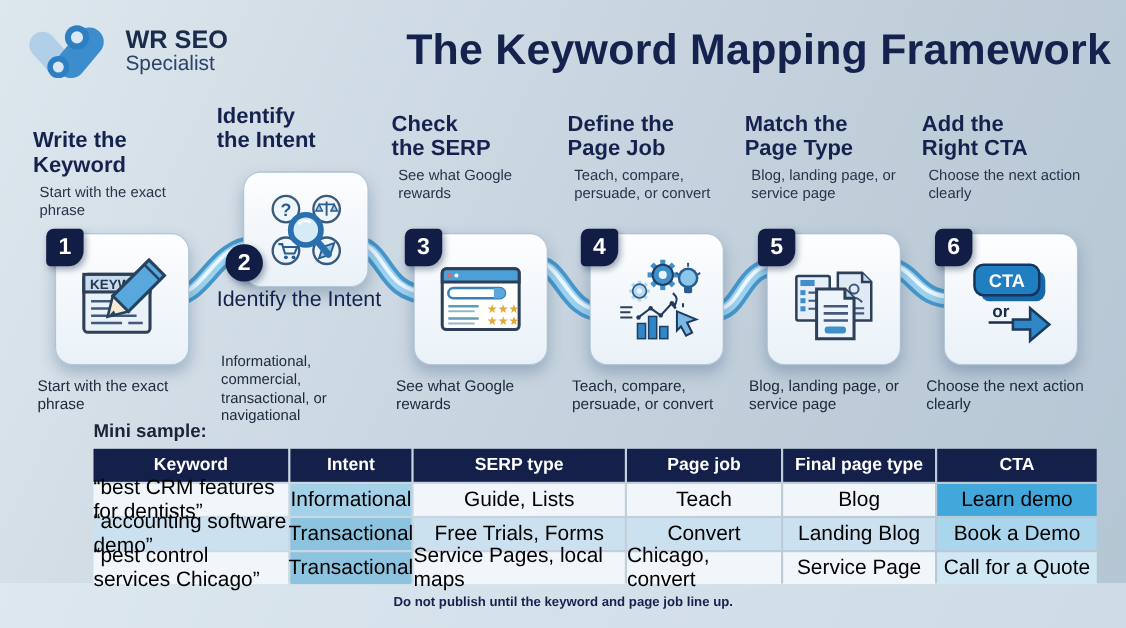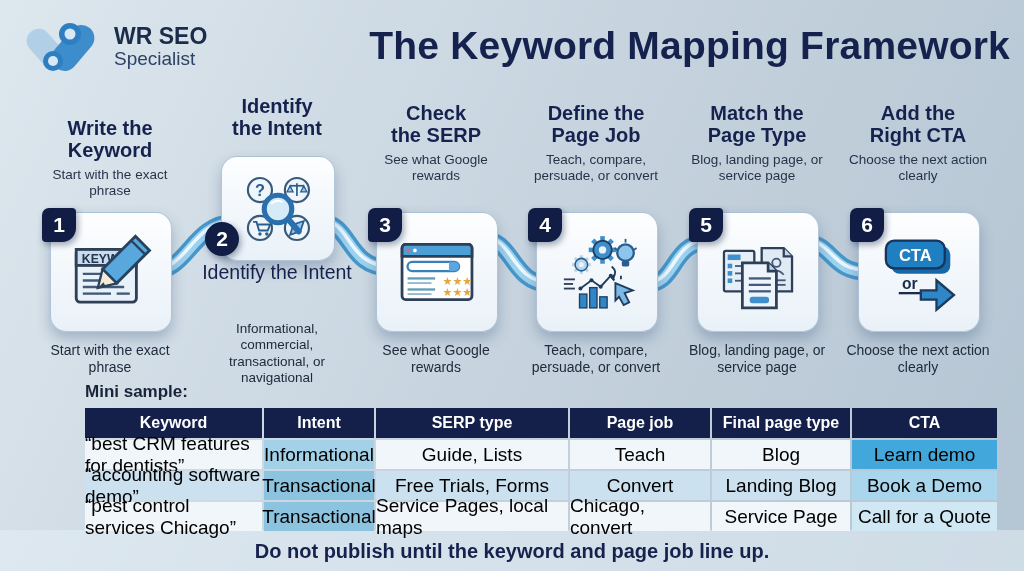--- a/index.html
+++ b/index.html
@@ -8,21 +8,21 @@
     background:linear-gradient(115deg,#dde7ee 0%,#cdd9e3 35%,#bfcdd9 70%,#b4c5d3 100%);}
   svg text{font-family:"Liberation Sans",sans-serif;}
   
   .logo{position:absolute;left:26px;top:12px;}
   .brand{position:absolute;left:114px;top:24px;line-height:1.08;}
   .brand .l1{font-size:23px;font-weight:bold;color:#1b2b4a;}
   .brand .l2{font-size:19px;color:#2c4266;}
   .title{position:absolute;left:248px;right:14px;top:24px;text-align:right;
     font-size:39px;font-weight:bold;color:#16224e;letter-spacing:.2px;}
   
-  .step-col{position:absolute;top:95px;width:160px;height:300px;text-align:center;z-index:3;}
+  .step-col{position:absolute;top:95px;width:160px;height:300px;text-align:left;z-index:3;}
   .step-heading{font-size:20px;font-weight:bold;color:#16224e;line-height:1.12;}
   .step-heading span{display:block;}
   .c1 .step-heading{padding-top:22px;}
   .c3 .step-heading,.c4 .step-heading,.c5 .step-heading,.c6 .step-heading{padding-top:7px;}
   .step-sub{font-size:13.5px;color:#28334a;line-height:1.2;margin-top:5px;padding:0 6px;}
   .step-card{position:absolute;top:117px;left:50%;width:120px;height:118px;margin-left:-60px;
     background:linear-gradient(180deg,#fdfeff,#e9f1f8);
     border:1px solid rgba(110,145,180,.5);border-radius:16px;
     box-shadow:0 7px 14px rgba(45,75,115,.30);
     display:flex;align-items:center;justify-content:center;}
@@ -42,21 +42,21 @@
   .th{height:30px;background:#141f4a;color:#fff;font-weight:bold;font-size:16px;
     display:flex;align-items:center;justify-content:center;}
   .td{height:29px;display:flex;align-items:center;justify-content:center;
     font-size:19px;color:#000000;}
   .bg-light{background:#f1f6fa;} .bg-mid{background:#cbe1ef;}
   .bg-int1{background:#a3d1e8;} .bg-int2{background:#8cc4df;}
   .bg-cta1{background:#42a7da;} .bg-cta2{background:#a9d6ec;} .bg-cta3{background:#cfe8f4;}
   
   .footer-band{position:absolute;left:0;right:0;bottom:0;height:41px;background:rgba(228,238,245,.55);}
   .footer{position:absolute;left:0;right:0;top:540px;text-align:center;
-    font-size:20px;font-weight:bold;color:#16224e;z-index:3;}
+    font-size:12px;font-weight:bold;color:#16224e;z-index:3;}
   .layer{position:absolute;left:0;top:0;width:1024px;height:571px;pointer-events:none;}
   .pipes{z-index:2;}
 </style>
 </head>
 <body>
 
 <svg class="layer" viewBox="0 0 1024 571">
   <path d="M0,300 C260,245 520,330 1024,255" stroke="rgba(255,255,255,.40)" fill="none" stroke-width="1.5"></path>
   <path d="M0,330 C300,280 560,350 1024,290" stroke="rgba(255,255,255,.28)" fill="none" stroke-width="1.2"></path>
   <path d="M420,310 C470,280 520,280 560,305" stroke="rgba(160,205,235,.55)" fill="none" stroke-width="8"></path>

